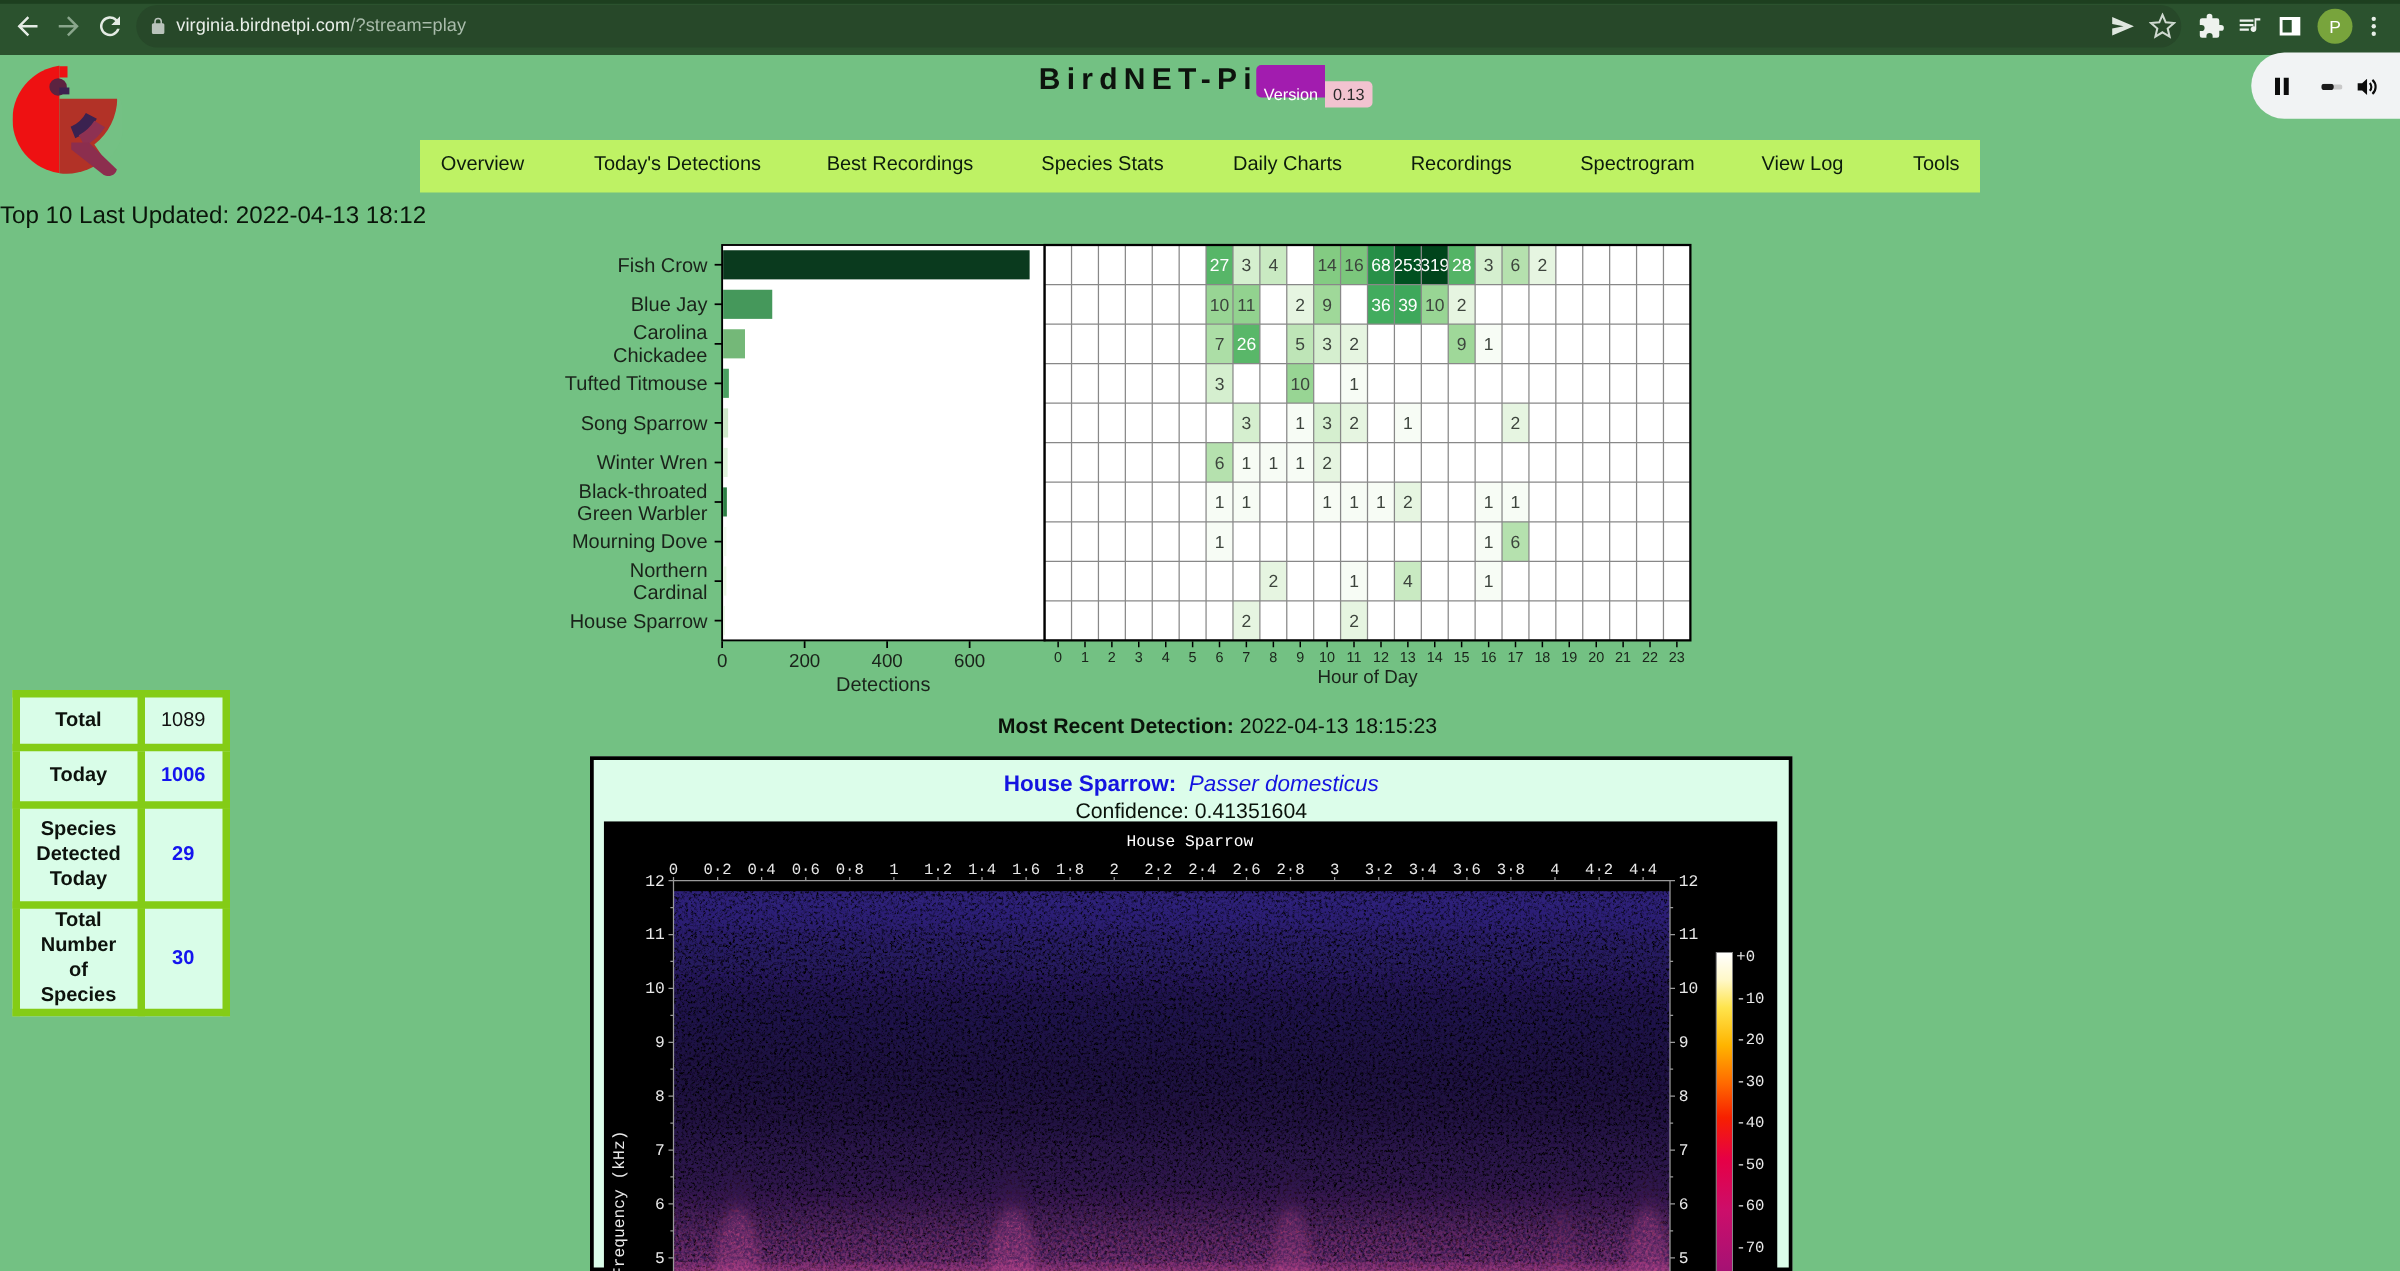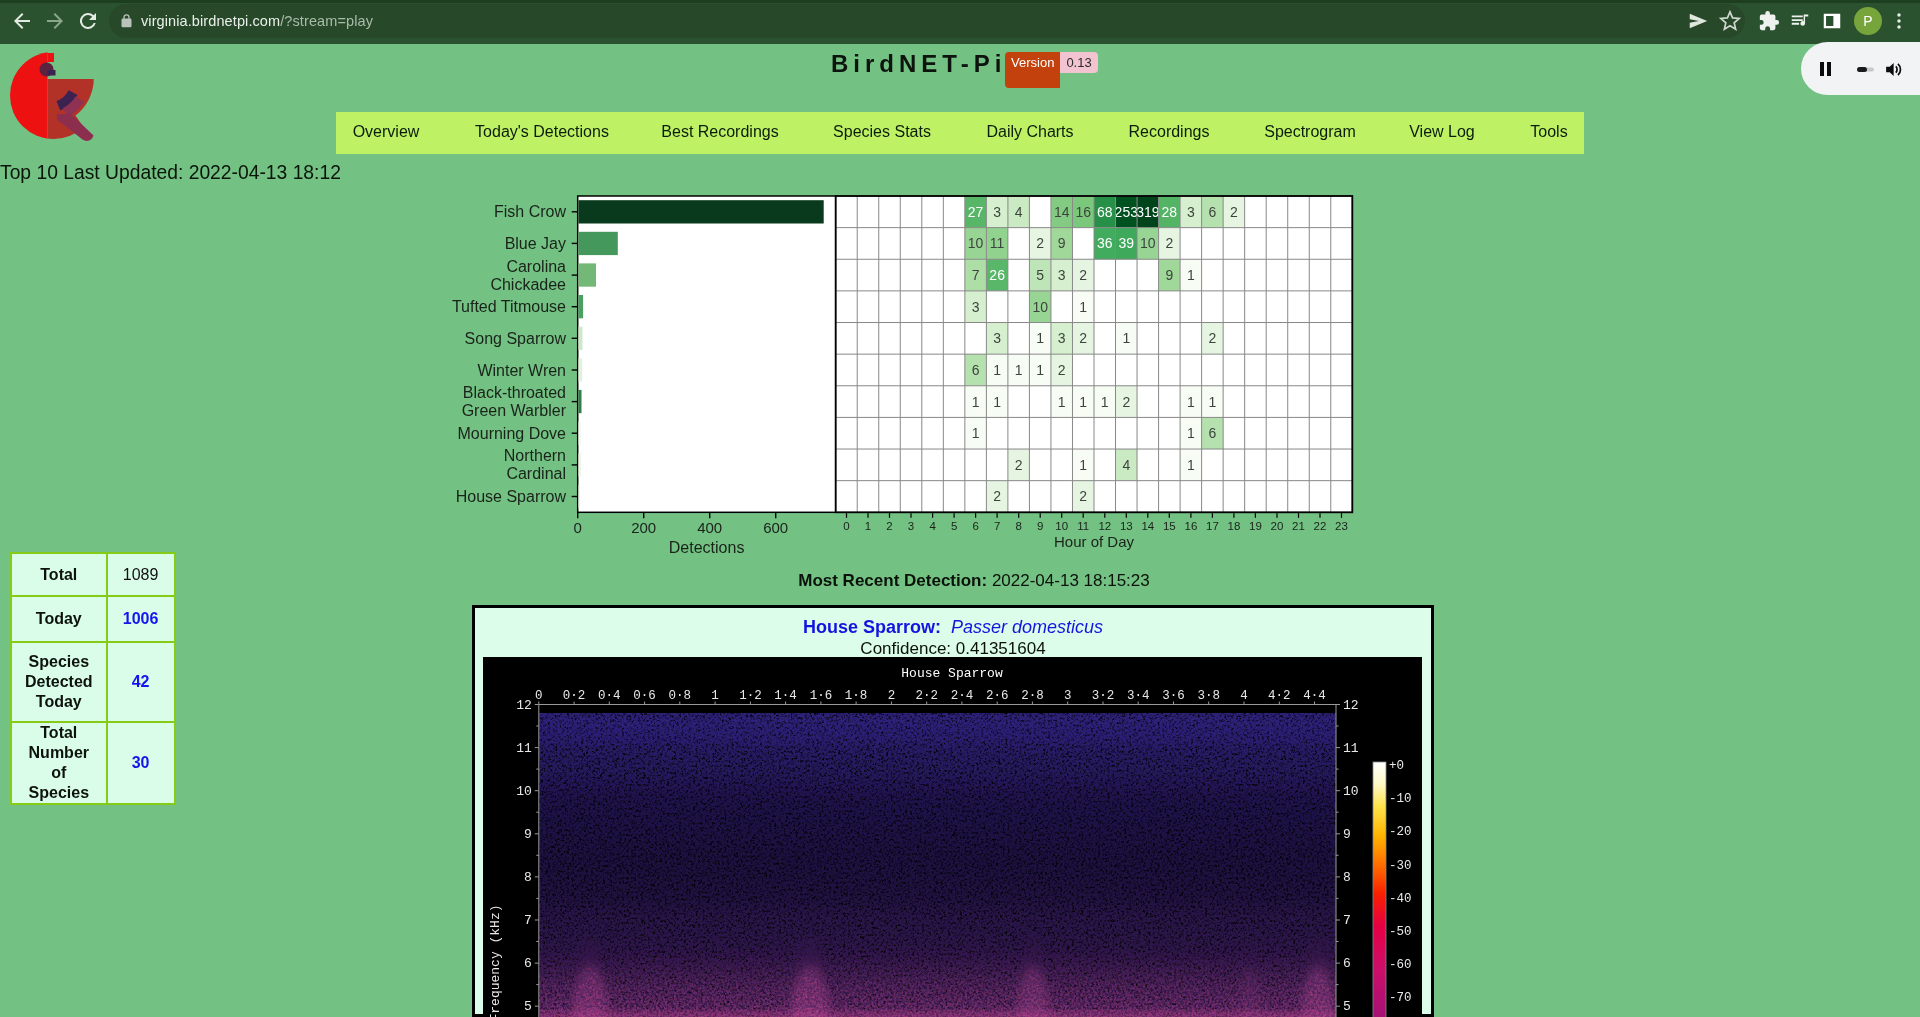--- a/index.html
+++ b/index.html
@@ -5,21 +5,21 @@
 html,body { width:1920px; height:1017px; overflow:hidden; font-family:"Liberation Sans", sans-serif; }
 body { background:#73c183; position:relative; }
 .topbar { position:absolute; left:0; top:0; width:1920px; height:44px; background:#2b522e; }
 .topline { position:absolute; left:0; top:0; width:1920px; height:2.5px; background:#1d3f1f; }
 .pill { position:absolute; left:109px; top:4px; width:1636px; height:34px; border-radius:17px; background:#274829; }
 .urltext { position:absolute; left:141px; top:12.5px; font-size:14.5px; color:#e9efe9; letter-spacing:0.1px; }
 .urltext .dim { color:#a9bcab; }
 .navbar { position:absolute; left:336px; top:112px; width:1248px; height:42px; background:#bef264; font-size:16px; color:#0c1c0c; }
 .h2 { position:absolute; left:0; top:161.5px; width:1908px; text-align:left; font-size:19.3px; color:#0a150a; }
 .stats { position:absolute; left:10px; top:552px; border-collapse:collapse; background:#d9fde8; text-align:center; }
-.stats td { border:2px solid #84cc16; font-size:16px; line-height:20px; }
+.stats td { border:6px solid #84cc16; font-size:16px; line-height:20px; }
 .stats td.l { width:95px; font-weight:bold; color:#0d120d; padding:0 13px; }
 .stats td.v { width:68px; color:#111; }
 .stats td.blue { color:#1414ee; font-weight:bold; }
 .mrd { position:absolute; left:0; top:571px; width:1904px; text-align:center; font-size:17px; color:#0a120a;padding-left:44px; }
 .detbox { position:absolute; left:472px; top:605px; width:962px; height:412px; background:#dcfdea; border:3px solid #000; text-align:center; }
 .detbox .t1 { margin-top:9px; font-size:18px; color:#1414e0; }
 .detbox .t2 { font-size:17px; color:#0a120a; margin-top:1px; }
 .audio { position:absolute; left:1801px; top:42px; width:160px; height:53px; border-radius:26.5px; background:#f1f3f4; }
 </style></head>
 <body>
@@ -96,21 +96,21 @@
       <rect x="0" y="0" width="10" height="5" rx="2.5" fill="#1b1b1b"></rect>
     </svg>
 <svg style="position:absolute;left:84px;top:20px" width="18" height="15" viewBox="0 0 24 21">
       <path d="M1 6.5v8h5l5.5 5V1.5L6 6.5H1z" fill="#0c0c0c"></path>
       <path d="M14.5 6.2a6 6 0 0 1 0 8.6" fill="none" stroke="#0c0c0c" stroke-width="2.4"></path>
       <path d="M17.5 2.6a10.5 10.5 0 0 1 0 15.8" fill="none" stroke="#0c0c0c" stroke-width="2.4"></path>
     </svg>
 </div>
 <div style="position:absolute;left:831px;top:50px;font-size:24px;font-weight:bold;letter-spacing:5px;color:#0d130d;white-space:nowrap">BirdNET-Pi</div>
 <div style="position:absolute;left:1005px;top:52px;height:21px;font-size:13px;white-space:nowrap">
-<span style="display:inline-block;background:#c2410c;color:#fff;height:36px;line-height:21px;padding:0 6px;border-radius:4px 0 0 4px">Version</span><span style="display:inline-block;background:#f2c3d0;color:#2a2a2a;height:21px;line-height:21px;padding:0 6px;border-radius:0 4px 4px 0">0.13</span>
+<span style="display:inline-block;background:#a21caf;color:#fff;height:21px;line-height:21px;padding:13px 6px;border-radius:4px 0 0 4px">Version</span><span style="display:inline-block;background:#f2c3d0;color:#2a2a2a;height:21px;line-height:21px;padding:0 6px;border-radius:0 4px 4px 0">0.13</span>
 </div>
 <div class="navbar">
     <span style="position:absolute;left:50px;top:11px;transform:translateX(-50%);white-space:nowrap">Overview</span>
     <span style="position:absolute;left:206px;top:11px;transform:translateX(-50%);white-space:nowrap">Today's Detections</span>
     <span style="position:absolute;left:384px;top:11px;transform:translateX(-50%);white-space:nowrap">Best Recordings</span>
     <span style="position:absolute;left:546px;top:11px;transform:translateX(-50%);white-space:nowrap">Species Stats</span>
     <span style="position:absolute;left:694px;top:11px;transform:translateX(-50%);white-space:nowrap">Daily Charts</span>
     <span style="position:absolute;left:833px;top:11px;transform:translateX(-50%);white-space:nowrap">Recordings</span>
     <span style="position:absolute;left:974px;top:11px;transform:translateX(-50%);white-space:nowrap">Spectrogram</span>
     <span style="position:absolute;left:1106px;top:11px;transform:translateX(-50%);white-space:nowrap">View Log</span>
@@ -370,21 +370,21 @@
       <tr style="height:43px">
         <td class="l">Total</td>
         <td class="v">1089</td>
       </tr>
 <tr style="height:46px">
         <td class="l">Today</td>
         <td class="v blue">1006</td>
       </tr>
 <tr style="height:80px">
         <td class="l">Species Detected Today</td>
-        <td class="v blue">42</td>
+        <td class="v blue">29</td>
       </tr>
 <tr style="height:80px">
         <td class="l">Total Number of Species</td>
         <td class="v blue">30</td>
       </tr>
 </tbody>
   </table>
 <div class="mrd"><b>Most Recent Detection:</b> 2022-04-13 18:15:23</div>
 <div class="detbox">
 <div class="t1"><b>House Sparrow:</b> &nbsp;<i>Passer domesticus</i></div>

